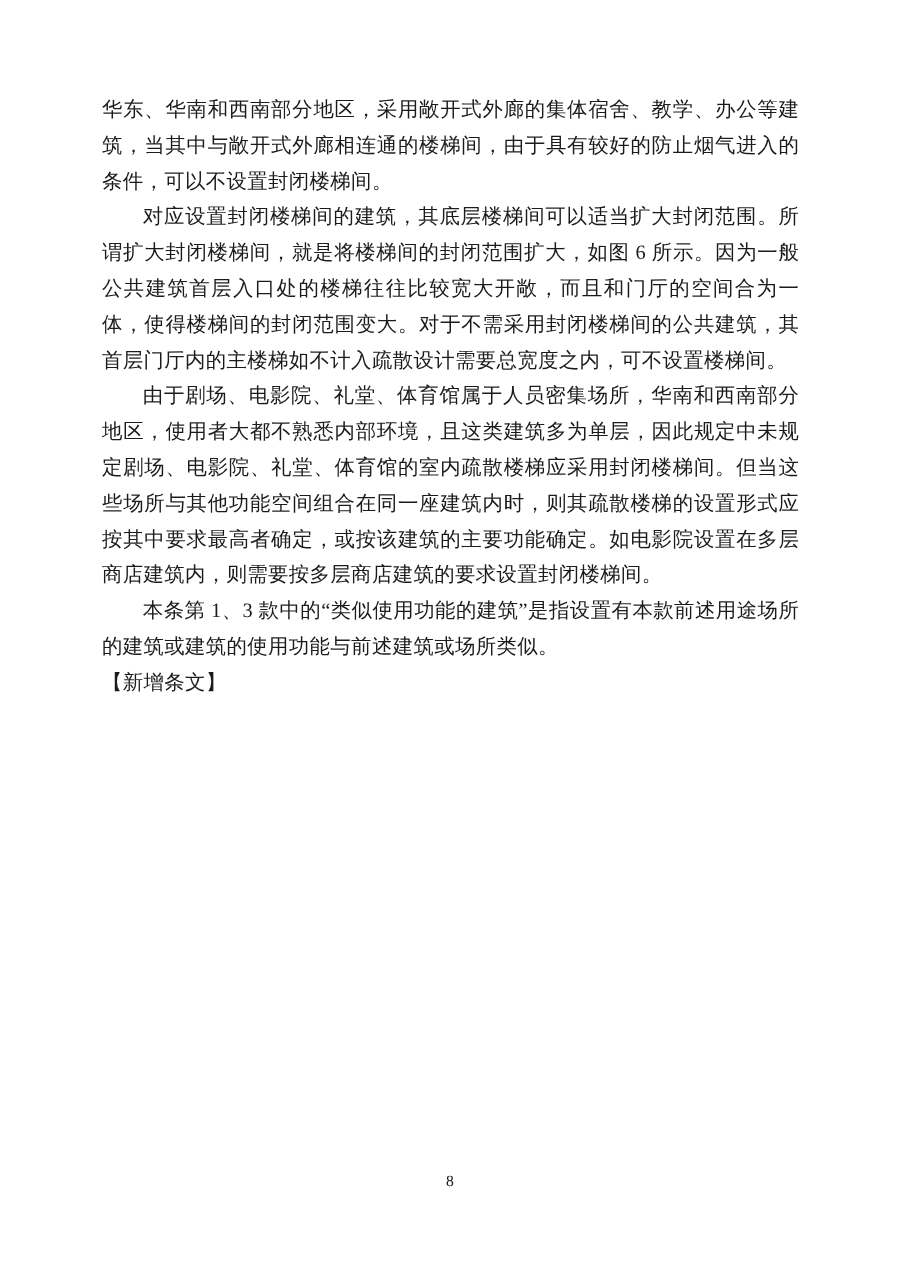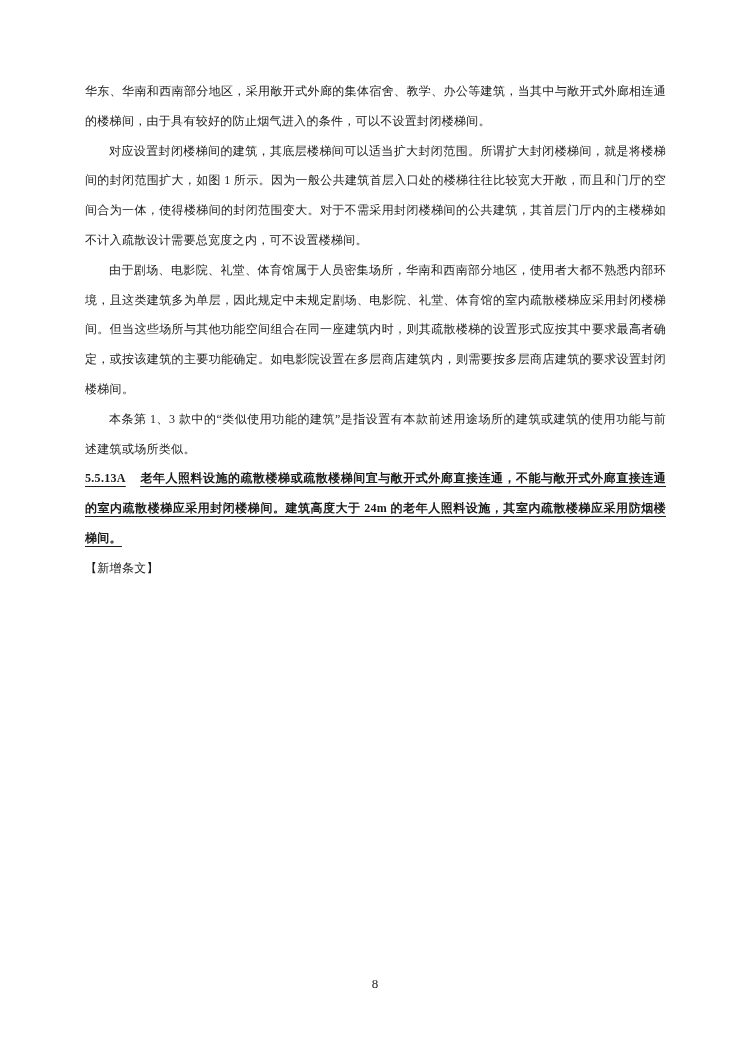--- a/index.html
+++ b/index.html
@@ -18,21 +18,21 @@
     }
     .text-block {
       position: absolute;
       left: 85px;
       top: 77px;
       width: 581px;
     }
     .text-block p {
       margin: 0;
       padding: 0;
-      font-size: 12px;
+      font-size: 17px;
       line-height: 29.8px;
       text-align: justify;
       letter-spacing: 0.3px;
       word-break: break-all;
     }
     .body-para {
       text-indent: 2em;
     }
     .no-indent {
       text-indent: 0;
@@ -66,24 +66,21 @@
       font-size: 13px;
       color: #1b1b1b;
     }
   </style>
 </head>
 <body>
 
 <div class="page">
   <div class="text-block">
     <p class="body-para no-indent">华东、华南和西南部分地区，采用敞开式外廊的集体宿舍、教学、办公等建筑，当其中与敞开式外廊相连通的楼梯间，由于具有较好的防止烟气进入的条件，可以不设置封闭楼梯间。</p>
-    <p class="body-para">对应设置封闭楼梯间的建筑，其底层楼梯间可以适当扩大封闭范围。所谓扩大封闭楼梯间，就是将楼梯间的封闭范围扩大，如图 1 所示。因为一般公共建筑首层入口处的楼梯往往比较宽大开敞，而且和门厅的空间合为一体，使得楼梯间的封闭范围变大。对于不需采用封闭楼梯间的公共建筑，其首层门厅内的主楼梯如不计入疏散设计需要总宽度之内，可不设置楼梯间。</p>
+    <p class="body-para">对应设置封闭楼梯间的建筑，其底层楼梯间可以适当扩大封闭范围。所谓扩大封闭楼梯间，就是将楼梯间的封闭范围扩大，如图 6 所示。因为一般公共建筑首层入口处的楼梯往往比较宽大开敞，而且和门厅的空间合为一体，使得楼梯间的封闭范围变大。对于不需采用封闭楼梯间的公共建筑，其首层门厅内的主楼梯如不计入疏散设计需要总宽度之内，可不设置楼梯间。</p>
     <p class="body-para">由于剧场、电影院、礼堂、体育馆属于人员密集场所，华南和西南部分地区，使用者大都不熟悉内部环境，且这类建筑多为单层，因此规定中未规定剧场、电影院、礼堂、体育馆的室内疏散楼梯应采用封闭楼梯间。但当这些场所与其他功能空间组合在同一座建筑内时，则其疏散楼梯的设置形式应按其中要求最高者确定，或按该建筑的主要功能确定。如电影院设置在多层商店建筑内，则需要按多层商店建筑的要求设置封闭楼梯间。</p>
     <p class="body-para">本条第 1、3 款中的“类似使用功能的建筑”是指设置有本款前述用途场所的建筑或建筑的使用功能与前述建筑或场所类似。</p>
-    <p class="clause">
-      <span class="clause-number">5.5.13A</span><span>老年人照料设施的疏散楼梯或疏散楼梯间宜与敞开式外廊直接连通，不能与敞开式外廊直接连通的室内疏散楼梯应采用封闭楼梯间。建筑高度大于 24m 的老年人照料设施，其室内疏散楼梯应采用防烟楼梯间。</span>
-    </p>
     <p class="commentary-label">【新增条文】</p>
   </div>
   <div class="footer">
     <span>8</span>
   </div>
 </div>
 
 </body></html>

